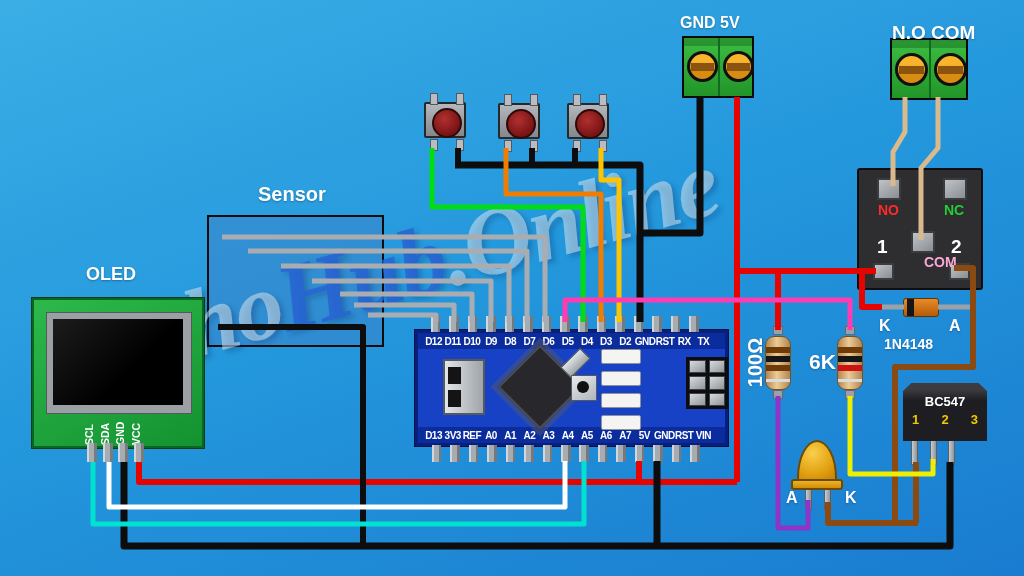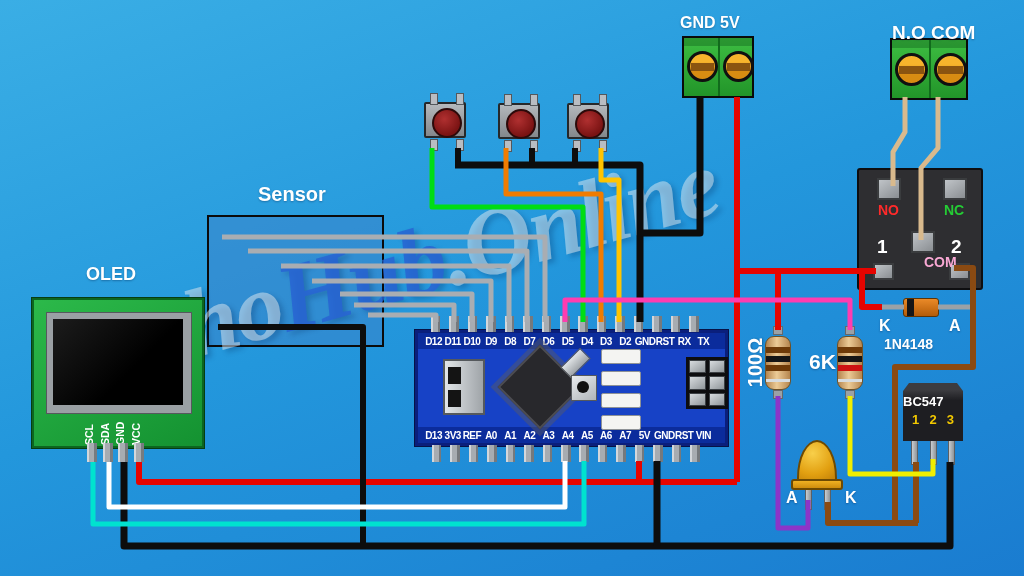--- a/index.html
+++ b/index.html
@@ -83,22 +83,22 @@
   
   .resistor{width:26px;height:54px;border-radius:9px;
      background:linear-gradient(90deg,#b5854e,#eccb96 45%,#b5854e);border:1px solid #6e5228;box-sizing:border-box;overflow:hidden;}
   .band{position:absolute;left:0;right:0;height:6px;}
   .res-cap{position:absolute;width:10px;height:9px;background:#9ba1a6;border:1px solid #63686c;box-sizing:border-box;}
   
   #diode-body{left:903px;top:298px;width:36px;height:19px;border-radius:3px;
      background:linear-gradient(180deg,#ea8a28,#b45c08);border:1px solid #5e3404;box-sizing:border-box;}
   #diode-band{position:absolute;left:3px;top:0;bottom:0;width:7px;background:#161616;}
   
-  #bc547{left:903px;top:383px;width:60px;height:58px;background:linear-gradient(180deg,#3c3c40 0 12%,#1e1e22 30%);
-     clip-path:polygon(10% 0,90% 0,100% 14%,100% 100%,0 100%,0 14%);}
+  #bc547{left:903px;top:383px;width:84px;height:58px;background:linear-gradient(180deg,#3c3c40 0 12%,#1e1e22 30%);
+     clip-path:polygon(10% 0,90% 0,100% 14%,100% 100%,0 100%,0 14%);text-align:center;}
   #bc547 .tname{color:#fff;font-weight:bold;font-size:13px;margin-top:11px;}
   #bc547 .tpins{position:absolute;left:9px;right:9px;top:29px;display:flex;justify-content:space-between;
      color:#f2c800;font-weight:bold;font-size:13px;}
   .leg{position:absolute;width:7px;height:25px;background:linear-gradient(90deg,#c9cdd1,#8f9498);border:1px solid #5c6064;box-sizing:border-box;}
   
   #led-dome{left:797px;top:440px;width:40px;height:42px;
      border-radius:50% 50% 0 0/90% 90% 0 0;
      background:radial-gradient(circle at 38% 30%,#f8cf4a,#e2a011 60%,#c07f08);border:2px solid #6e4a02;box-sizing:border-box;}
   #led-flange{left:791px;top:479px;width:52px;height:11px;border-radius:3px;
      background:linear-gradient(180deg,#f0b122,#cf8d0d);border:2px solid #6e4a02;box-sizing:border-box;}

